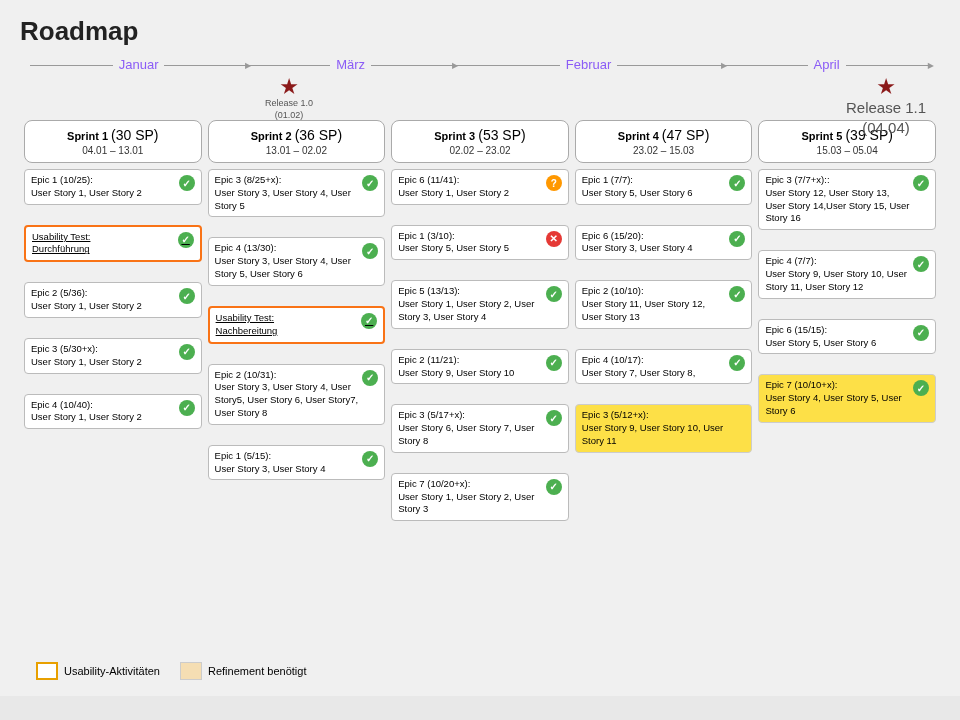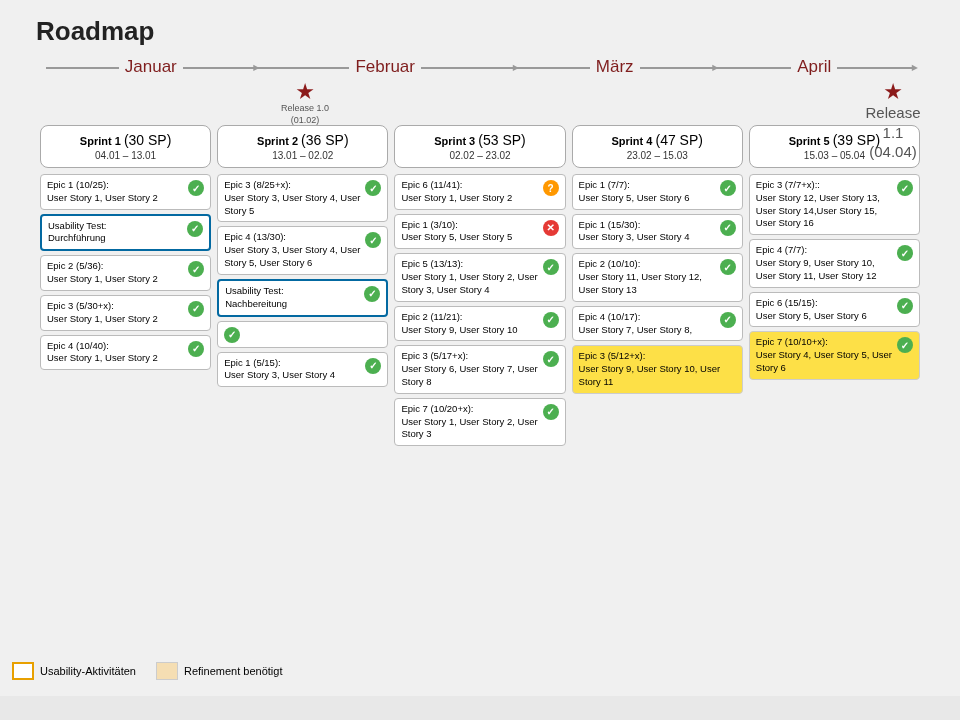--- a/index.html
+++ b/index.html
@@ -9,21 +9,21 @@
       font-size: 11px;
       width: 960px;
       height: 720px;
       overflow: hidden;
     }
     .page {
       background: #f0f0f0;
       width: 960px;
       height: 696px;
       position: relative;
-      padding: 16px 36px;
+      padding: 16px 20px;
     }
     h1 {
       font-size: 26px;
       font-weight: bold;
       margin-bottom: 10px;
       color: #222;
     }
     
     .timeline-header {
       display: flex;
@@ -51,22 +51,22 @@
     .timeline-arrow::after {
       content: '▶';
       position: absolute;
       right: -4px;
       top: 50%;
       transform: translateY(-50%);
       font-size: 8px;
       color: #999;
     }
     .month-label {
-      font-size: 17px;
-      color: #7f1d1d;
+      font-size: 13px;
+      color: #8b5cf6;
       text-align: center;
       position: relative;
       z-index: 1;
       background: #f0f0f0;
       padding: 0 6px;
     }
     
     .releases-row {
       display: flex;
       padding: 0 10px;
@@ -120,36 +120,37 @@
     .epics-row {
       display: flex;
       gap: 6px;
       padding: 0 4px;
       align-items: flex-start;
     }
     .sprint-col {
       flex: 1;
       display: flex;
       flex-direction: column;
-      gap: 4px;
+      gap: 20px;
     }
     .epic-item {
       background: white;
       border: 1px solid #bbb;
       border-radius: 4px;
       padding: 4px 6px;
       font-size: 9.5px;
       position: relative;
       display: flex;
       align-items: flex-start;
       gap: 2px;
     }
     .epic-item.usability {
-      border: 2px solid #0369a1;
+      border: 2px solid #f97316;
       border-radius: 4px;
+      text-decoration: underline;
     }
     .epic-item.refinement {
       background: #fde047;
       border-color: #ccc;
     }
     .epic-text {
       flex: 1;
     }
     .epic-badge {
       width: 16px;
@@ -172,21 +173,21 @@
       color: white;
     }
     .badge-orange {
       background: #ff9800;
       color: white;
     }
     
     .legend {
       position: absolute;
       bottom: 16px;
-      left: 12px;
+      left: 36px;
       display: flex;
       align-items: center;
       gap: 20px;
       font-size: 11px;
     }
     .legend-item {
       display: flex;
       align-items: center;
       gap: 6px;
     }
@@ -206,25 +207,25 @@
 </head>
 <body>
 
 <div class="page">
   <h1>Roadmap</h1>
 
   <div class="timeline-header">
     <div class="timeline-arrow" style="flex:1.05">
       <span class="month-label">Januar</span>
     </div>
+    <div class="timeline-arrow" style="flex:1">
+      <span class="month-label">März</span>
+    </div>
     <div class="timeline-arrow" style="flex:1.3">
       <span class="month-label">Februar</span>
-    </div>
-    <div class="timeline-arrow" style="flex:1">
-      <span class="month-label">März</span>
     </div>
     <div class="timeline-arrow" style="flex:1">
       <span class="month-label">April</span>
     </div>
   </div>
 
   <div class="releases-row">
     <div class="release-marker" style="left: 245px;">
       <span class="star">★</span>
       <span style="white-space:pre-line; font-size:9px; color:#555; text-align:center; line-height:1.3;">Release 1.0
@@ -308,20 +309,22 @@
           <span class="epic-text" style="white-space: pre-line; line-height: 1.35;">Epic 4 (13/30):
 User Story 3, User Story 4, User Story 5, User Story 6</span>
           <span class="epic-badge badge-green">✓</span>
         </div>
         <div class="epic-item usability">
           <span class="epic-text" style="white-space: pre-line; line-height: 1.35;">Usability Test:
 Nachbereitung</span>
           <span class="epic-badge badge-green">✓</span>
         </div>
         <div class="epic-item">
+          <span class="epic-text" style="white-space: pre-line; line-height: 1.35;">Epic 2 (10/31):
+User Story 3, User Story 4, User Story5, User Story 6, User Story7, User Story 8</span>
           <span class="epic-badge badge-green">✓</span>
         </div>
         <div class="epic-item">
           <span class="epic-text" style="white-space: pre-line; line-height: 1.35;">Epic 1 (5/15):
 User Story 3, User Story 4</span>
           <span class="epic-badge badge-green">✓</span>
         </div>
       </div>
       <div class="sprint-col">
         <div class="epic-item">
@@ -355,21 +358,21 @@
           <span class="epic-badge badge-green">✓</span>
         </div>
       </div>
       <div class="sprint-col">
         <div class="epic-item">
           <span class="epic-text" style="white-space: pre-line; line-height: 1.35;">Epic 1 (7/7):
 User Story 5, User Story 6</span>
           <span class="epic-badge badge-green">✓</span>
         </div>
         <div class="epic-item">
-          <span class="epic-text" style="white-space: pre-line; line-height: 1.35;">Epic 1 (15/30):
+          <span class="epic-text" style="white-space: pre-line; line-height: 1.35;">Epic 6 (15/20):
 User Story 3, User Story 4</span>
           <span class="epic-badge badge-green">✓</span>
         </div>
         <div class="epic-item">
           <span class="epic-text" style="white-space: pre-line; line-height: 1.35;">Epic 2 (10/10):
 User Story 11, User Story 12, User Story 13</span>
           <span class="epic-badge badge-green">✓</span>
         </div>
         <div class="epic-item">
           <span class="epic-text" style="white-space: pre-line; line-height: 1.35;">Epic 4 (10/17):

